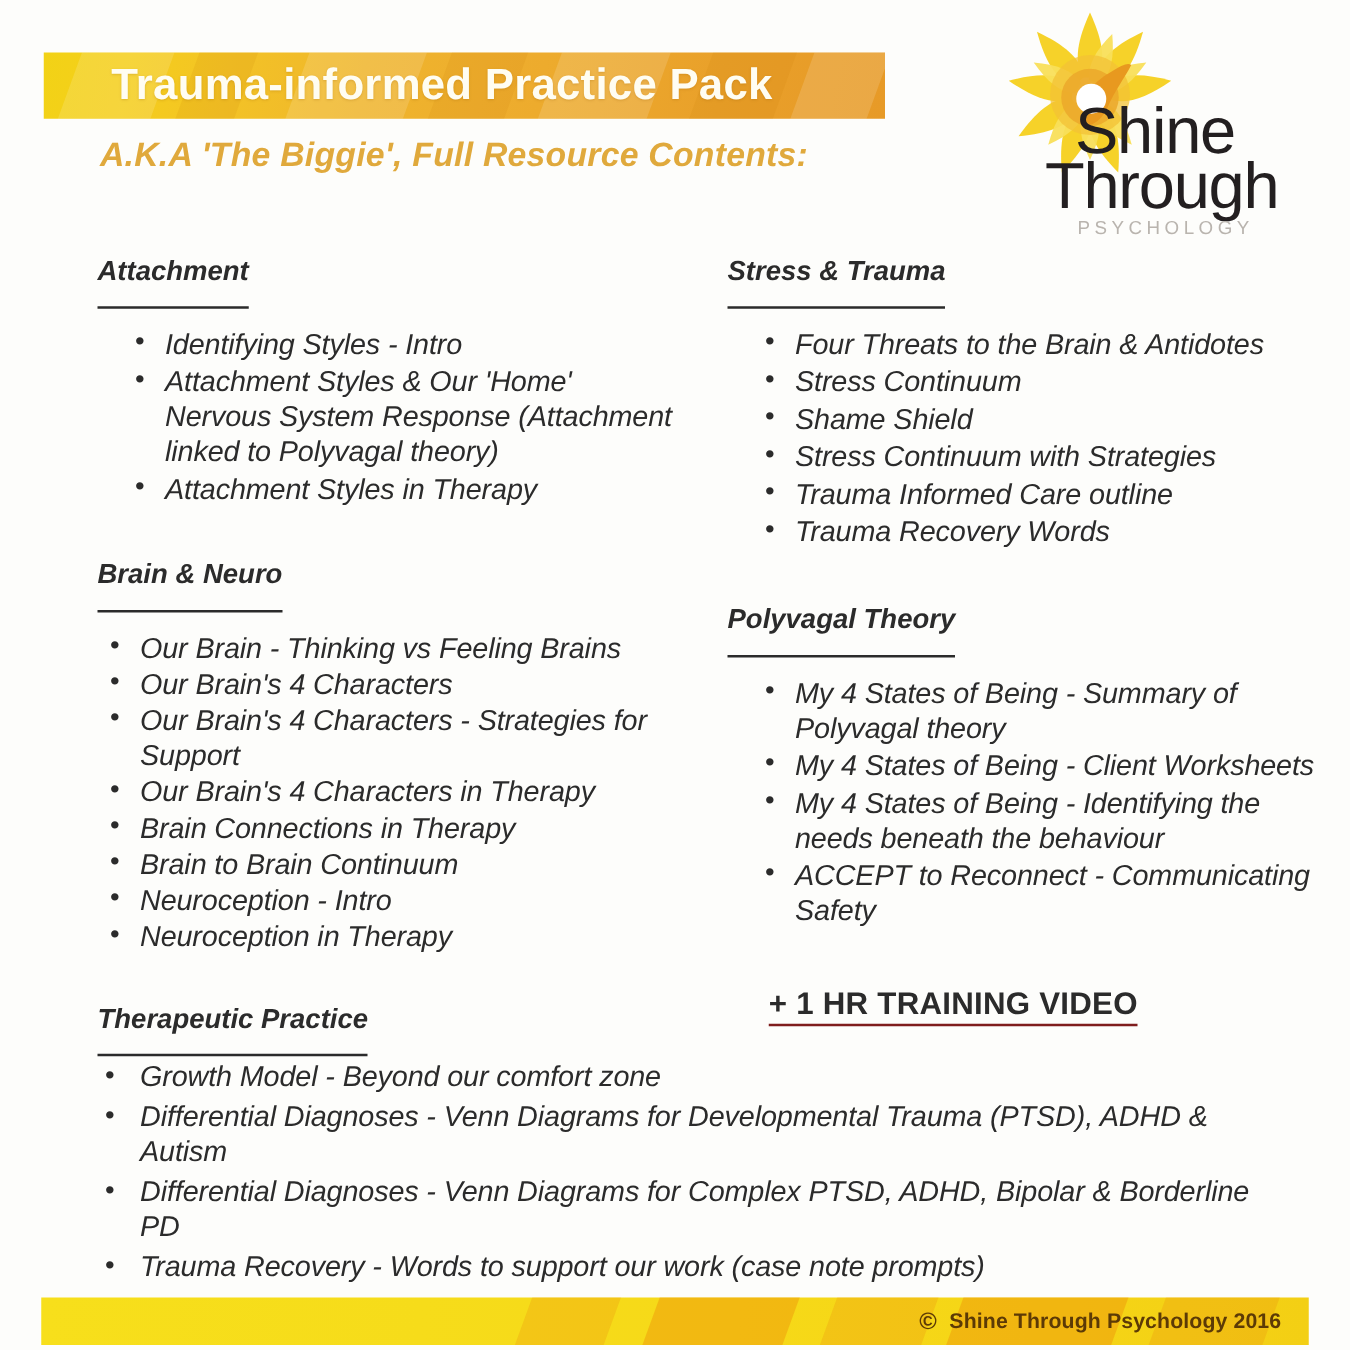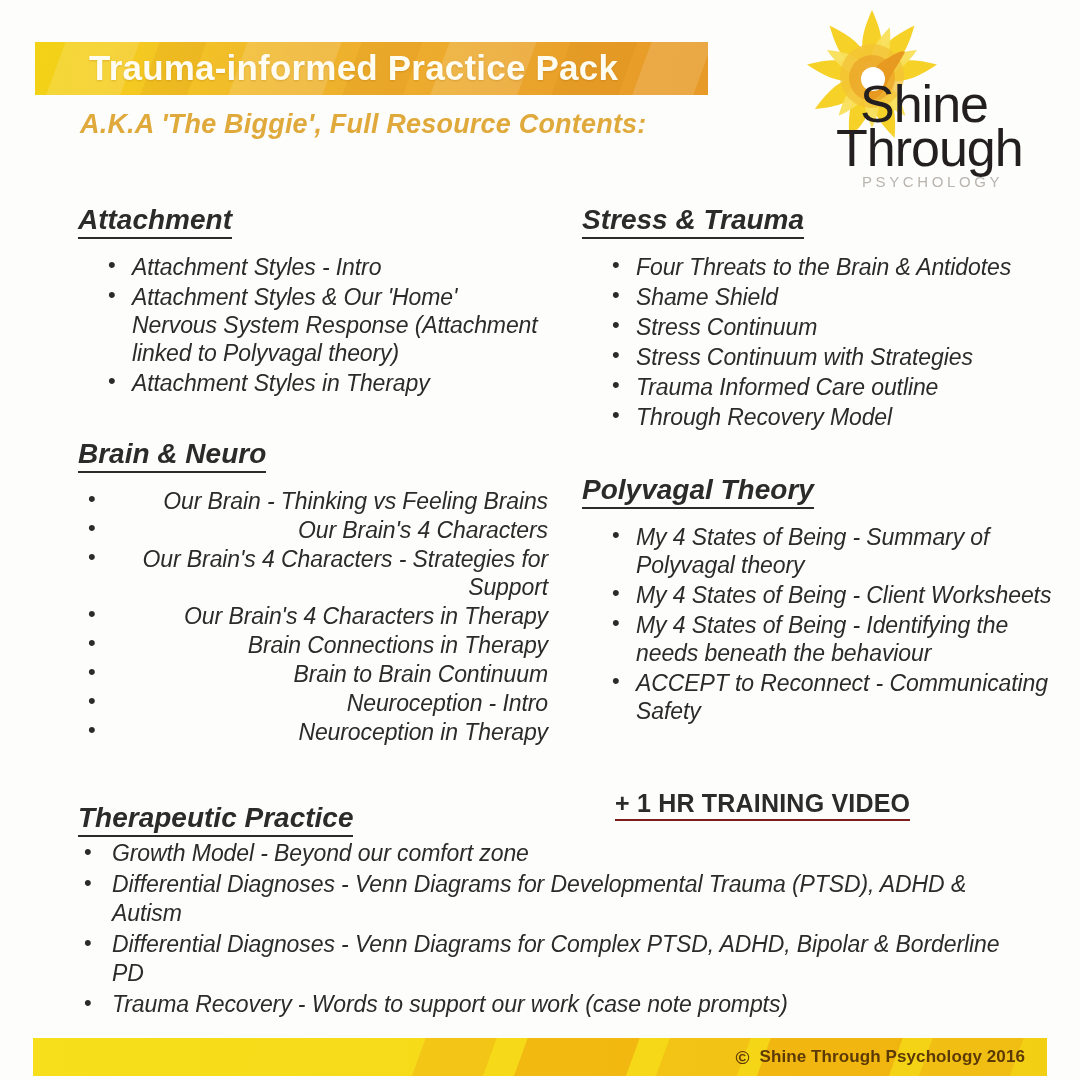--- a/index.html
+++ b/index.html
@@ -99,27 +99,27 @@
   .col {
     position: absolute;
     top: 205px;
   }
   .col-left  { left: 78px;  width: 470px; }
   .col-right { left: 582px; width: 470px; }
 
   .section { margin-bottom: 0; }
 
   .sec-head {
-    font-size: 28px;
+    font-size: 22px;
     font-style: italic;
     font-weight: bold;
     color: #2b2b2b;
     display: inline-block;
     border-bottom: 2px solid #2b2b2b;
-    padding-bottom: 1px;
+    padding-bottom: 16px;
     line-height: 1.1;
     white-space: nowrap;
   }
 
   ul.items {
     list-style: none;
     margin: 14px 0 0 0;
     padding: 0 0 0 30px;
   }
   ul.items li {
@@ -137,21 +137,21 @@
     content: "\2022";
     position: absolute;
     left: 0;
     top: -1px;
     font-size: 22px;
     font-style: normal;
     color: #2b2b2b;
   }
 
   
-  ul.tight { padding-left: 10px; text-align: right; }
+  ul.tight { padding-left: 10px; }
   ul.tight li { margin-bottom: 1px; }
 
   
   .training {
     position: absolute;
     left: 615px;
     top: 789px;
     font-size: 25px;
     font-weight: bold;
     font-style: normal;
@@ -276,21 +276,21 @@
         <text x="62" y="183" font-family="'Liberation Sans', sans-serif" font-size="15" fill="#b9b4ae" letter-spacing="3.6">PSYCHOLOGY</text>
       </g>
     </svg>
   </div>
 
   <div class="col col-left">
 
     <div class="section">
       <div class="sec-head">Attachment</div>
       <ul class="items">
-        <li>Attachment Styles - Intro</li>
+        <li>Identifying Styles - Intro</li>
         <li>Attachment Styles &amp; Our 'Home' Nervous System Response (Attachment linked to Polyvagal theory)</li>
         <li>Attachment Styles in Therapy</li>
       </ul>
     </div>
 
     <div class="section" style="margin-top:42px;">
       <div class="sec-head">Brain &amp; Neuro</div>
       <ul class="items tight">
         <li>Our Brain - Thinking vs Feeling Brains</li>
         <li>Our Brain's 4 Characters</li>
@@ -304,25 +304,25 @@
     </div>
 
   </div>
 
   <div class="col col-right">
 
     <div class="section">
       <div class="sec-head">Stress &amp; Trauma</div>
       <ul class="items">
         <li>Four Threats to the Brain &amp; Antidotes</li>
+        <li>Stress Continuum</li>
         <li>Shame Shield</li>
-        <li>Stress Continuum</li>
         <li>Stress Continuum with Strategies</li>
         <li>Trauma Informed Care outline</li>
-        <li>Through Recovery Model</li>
+        <li>Trauma Recovery Words</li>
       </ul>
     </div>
 
     <div class="section" style="margin-top:44px;">
       <div class="sec-head">Polyvagal Theory</div>
       <ul class="items">
         <li>My 4 States of Being - Summary of Polyvagal theory</li>
         <li>My 4 States of Being - Client Worksheets</li>
         <li>My 4 States of Being - Identifying the needs beneath the behaviour</li>
         <li>ACCEPT to Reconnect - Communicating Safety</li>

